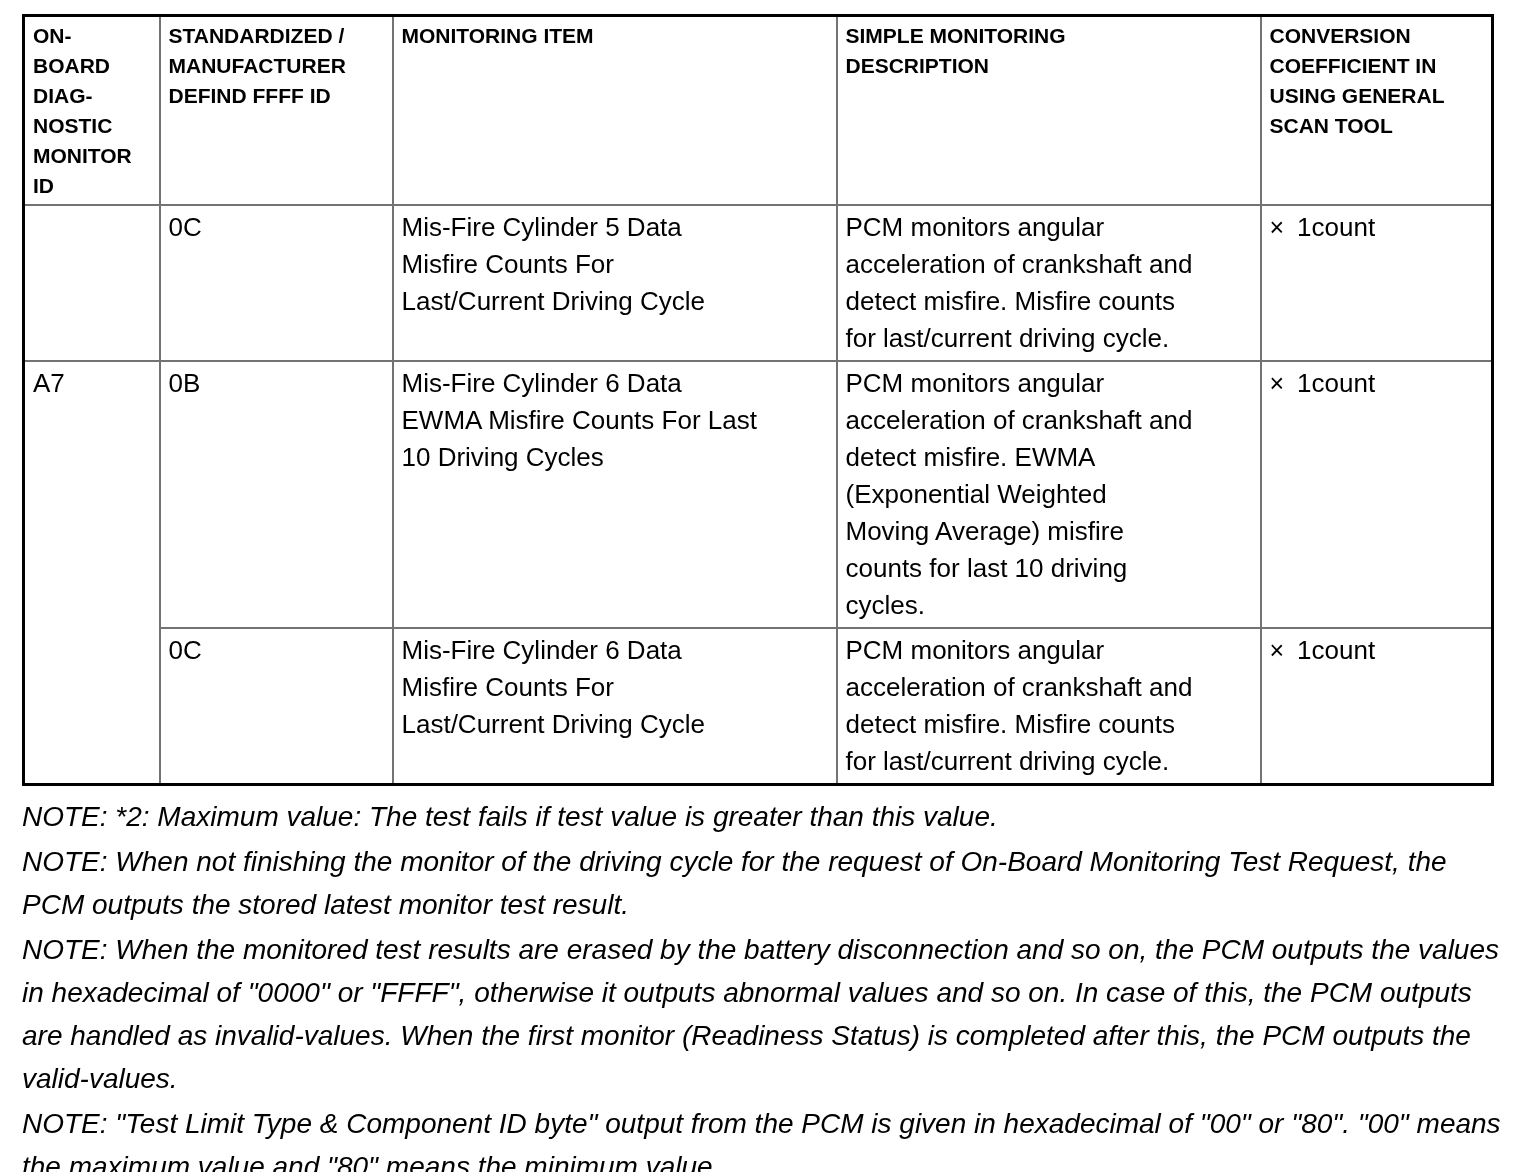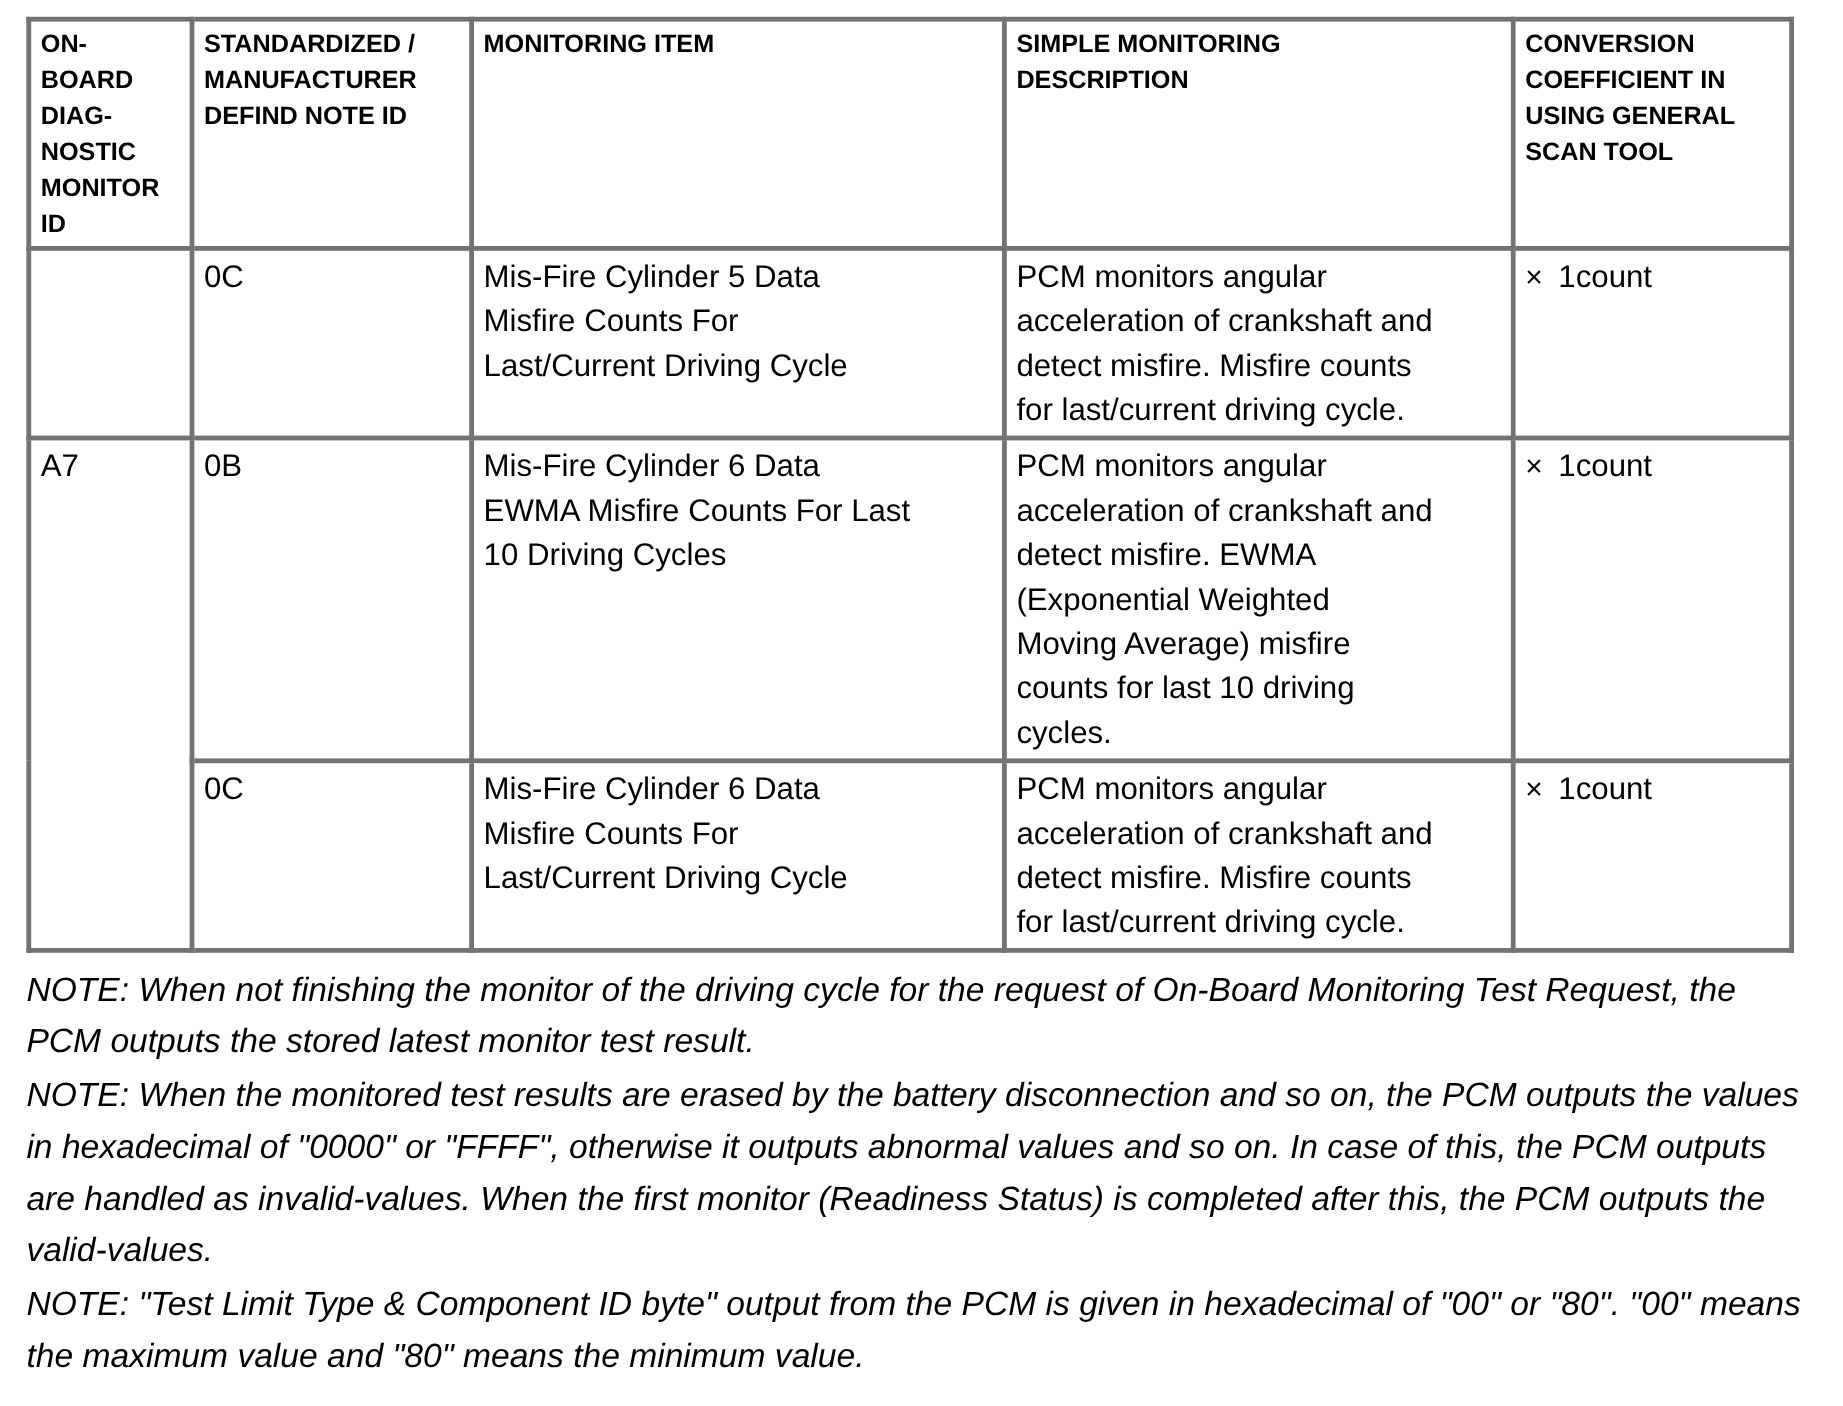--- a/index.html
+++ b/index.html
@@ -18,21 +18,21 @@
     padding: 14px 20px 0 22px;
   }
   table.obd {
     border-collapse: collapse;
     table-layout: fixed;
     width: 1469px;
     border: 3px solid #000;
   }
   table.obd th,
   table.obd td {
-    border: 4px solid #737373;
+    border: 2px solid #737373;
     vertical-align: top;
     text-align: left;
     padding: 3px 6px 3px 8px;
     white-space: pre-line;
     overflow: hidden;
     font-weight: normal;
   }
   table.obd th {
     font-size: 21px;
     line-height: 30px;
@@ -80,21 +80,21 @@
     <thead>
       <tr class="header-row">
         <th>ON-
 BOARD
 DIAG-
 NOSTIC
 MONITOR
 ID</th>
         <th>STANDARDIZED /
 MANUFACTURER
-DEFIND NOTE ID</th>
+DEFIND FFFF ID</th>
         <th>MONITORING ITEM</th>
         <th>SIMPLE MONITORING
 DESCRIPTION</th>
         <th>CONVERSION
 COEFFICIENT IN
 USING GENERAL
 SCAN TOOL</th>
       </tr>
     </thead>
     <tbody>
@@ -133,18 +133,19 @@
         <td>PCM monitors angular
 acceleration of crankshaft and
 detect misfire. Misfire counts
 for last/current driving cycle.</td>
         <td><span class="mult-symbol">×</span><span>1count</span></td>
       </tr>
     </tbody>
   </table>
 
   <div class="notes">
+    <p class="note">NOTE: *2: Maximum value: The test fails if test value is greater than this value.</p>
     <p class="note">NOTE: When not finishing the monitor of the driving cycle for the request of On-Board Monitoring Test Request, the PCM outputs the stored latest monitor test result.</p>
     <p class="note">NOTE: When the monitored test results are erased by the battery disconnection and so on, the PCM outputs the values in hexadecimal of "0000" or "FFFF", otherwise it outputs abnormal values and so on. In case of this, the PCM outputs are handled as invalid-values. When the first monitor (Readiness Status) is completed after this, the PCM outputs the valid-values.</p>
     <p class="note">NOTE: "Test Limit Type &amp; Component ID byte" output from the PCM is given in hexadecimal of "00" or "80". "00" means the maximum value and "80" means the minimum value.</p>
   </div>
 
 </div>
 
 </body></html>

